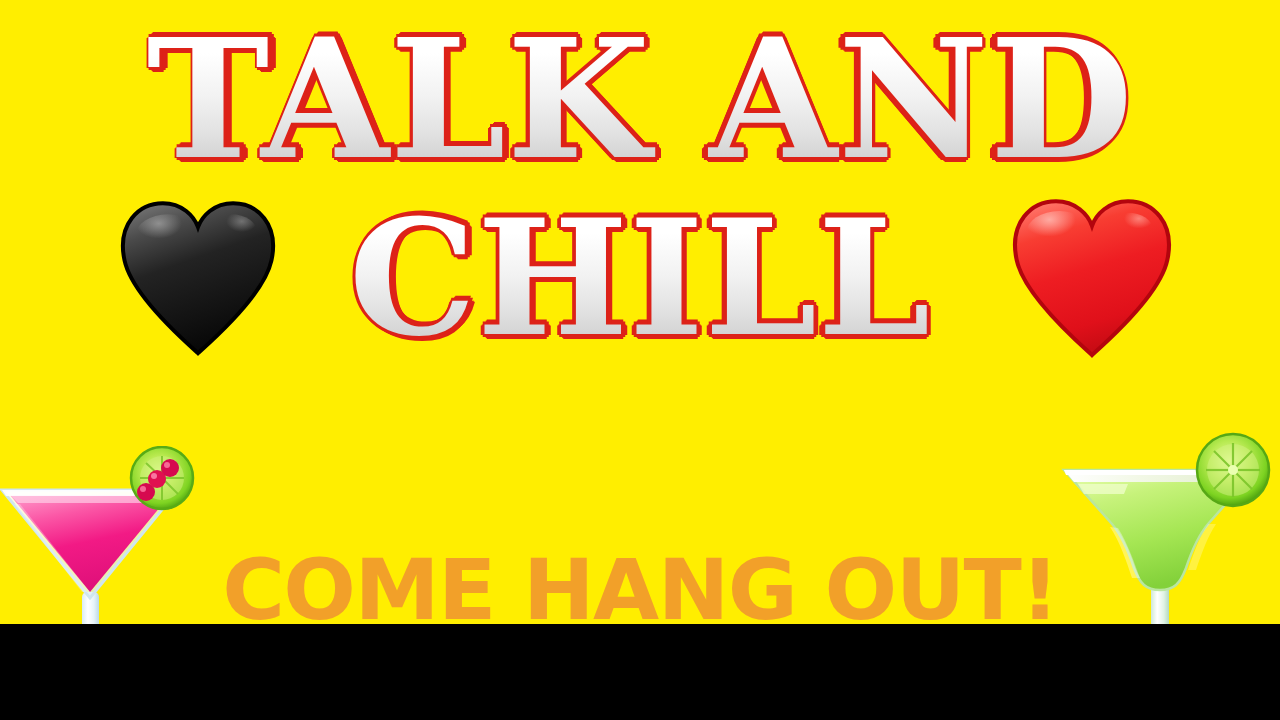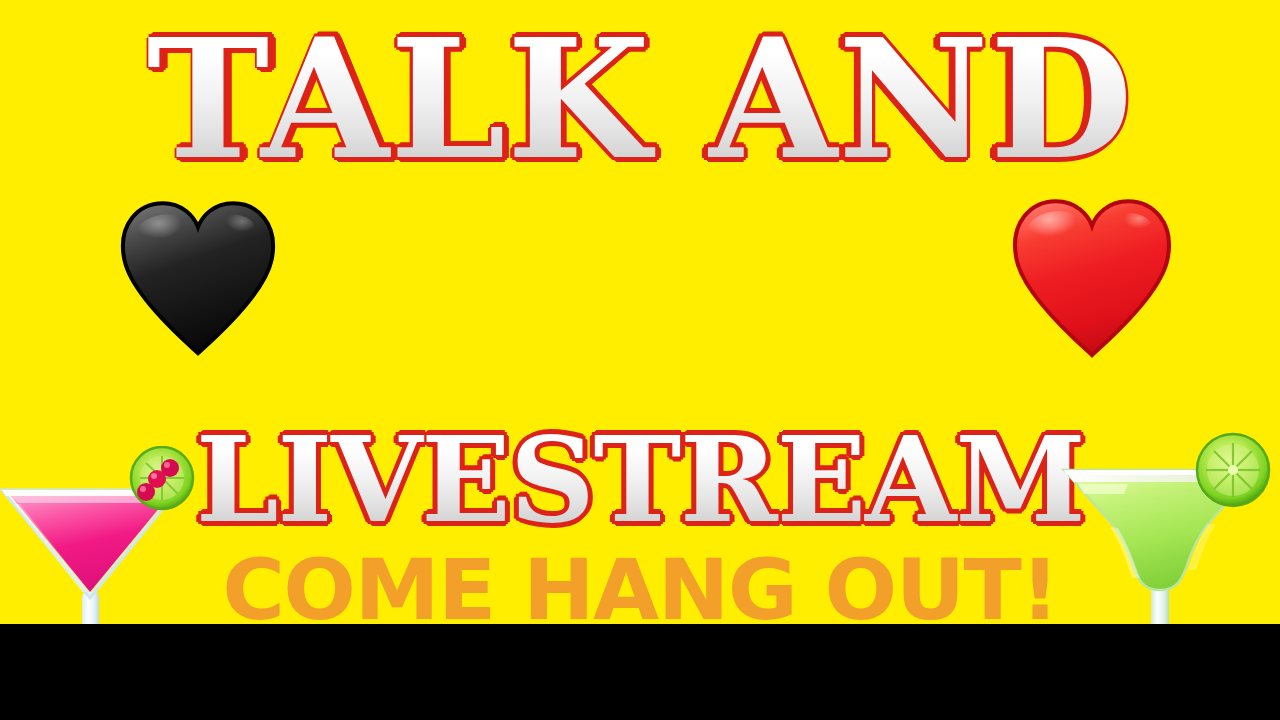--- a/index.html
+++ b/index.html
@@ -111,27 +111,27 @@
 
 <div id="stage" style="background: rgb(255, 238, 0);">
 
   <div id="line-talk-and-wrap">
     <div class="center-row">
       <div class="slab-shadow sz-talk" style="color: rgb(221, 34, 24);">TALK AND</div>
       <div class="slab slab-top sz-talk" style="-webkit-text-stroke-color: rgb(221, 34, 24); background-image: linear-gradient(rgb(255, 255, 255) 0%, rgb(255, 255, 255) 22%, rgb(242, 242, 242) 48%, rgb(226, 226, 226) 70%, rgb(198, 198, 198) 100%);">TALK AND</div>
     </div>
   </div>
 
-
-  <div id="line-livestream-wrap">
+  <div id="line-chill-wrap">
     <div class="center-row">
-      <div class="slab-shadow sz-live" style="color: rgb(221, 34, 24);">LIVESTREAM</div>
-      <div class="slab slab-top sz-live" style="-webkit-text-stroke-color: rgb(221, 34, 24); background-image: linear-gradient(rgb(255, 255, 255) 0%, rgb(255, 255, 255) 22%, rgb(242, 242, 242) 48%, rgb(226, 226, 226) 70%, rgb(198, 198, 198) 100%);">LIVESTREAM</div>
+      <div class="slab-shadow sz-chill" style="color: rgb(221, 34, 24);">CHILL</div>
+      <div class="slab slab-top sz-chill" style="-webkit-text-stroke-color: rgb(221, 34, 24); background-image: linear-gradient(rgb(255, 255, 255) 0%, rgb(255, 255, 255) 22%, rgb(242, 242, 242) 48%, rgb(226, 226, 226) 70%, rgb(198, 198, 198) 100%);">CHILL</div>
     </div>
   </div>
+
 
   <div id="line-come-hang" style="color: rgb(242, 160, 41);">COME HANG OUT!</div>
 
   <div class="emoji-art" id="black-heart">
     <svg viewBox="0 0 200 198" xmlns="http://www.w3.org/2000/svg">
       <defs>
         <linearGradient id="gBlackHeart" x1="0.25" y1="0" x2="0.6" y2="1">
           <stop offset="0%" stop-color="#6e6e6e"></stop>
           <stop offset="16%" stop-color="#4a4a4a"></stop>
           <stop offset="40%" stop-color="#232323"></stop>

